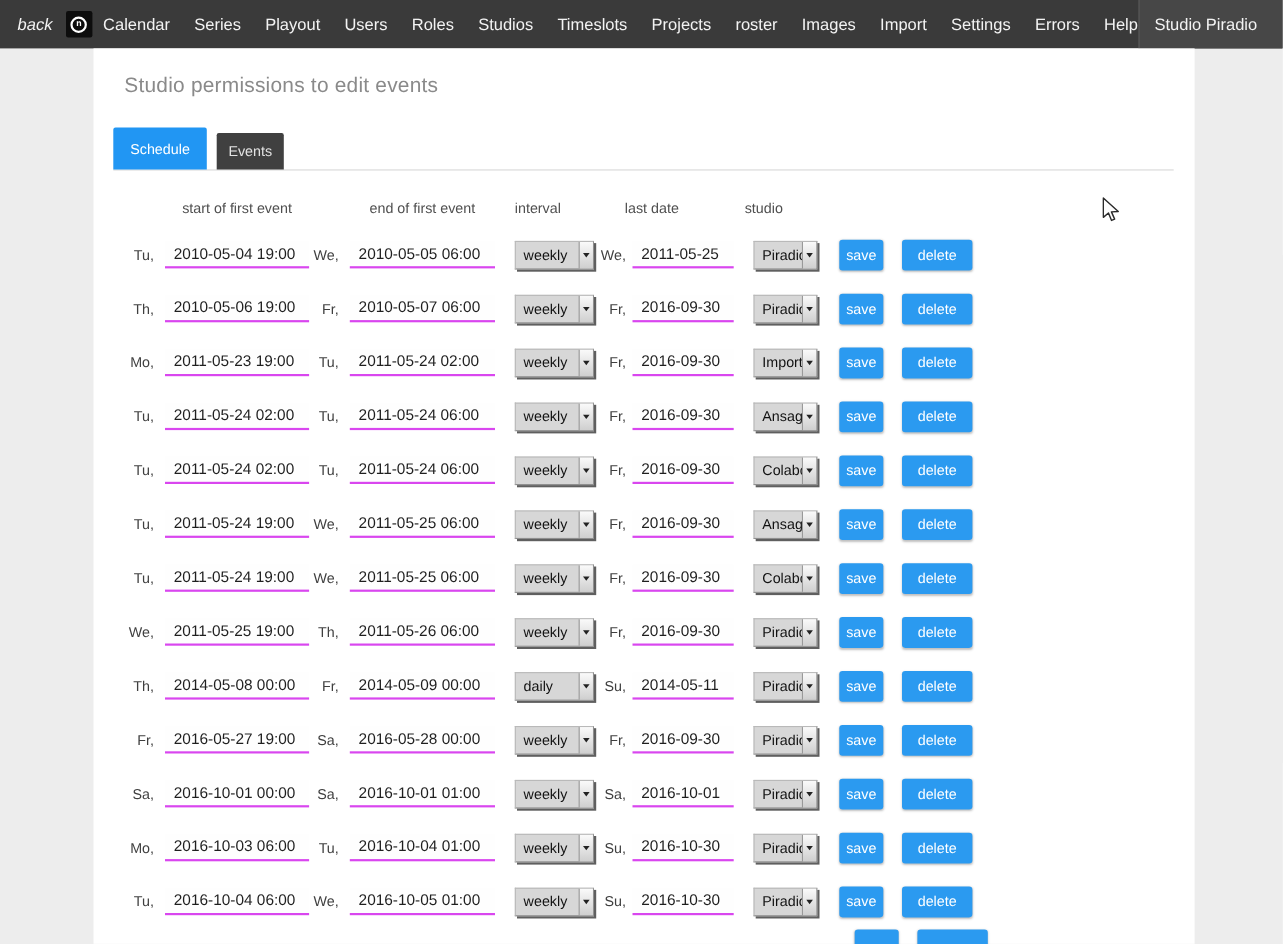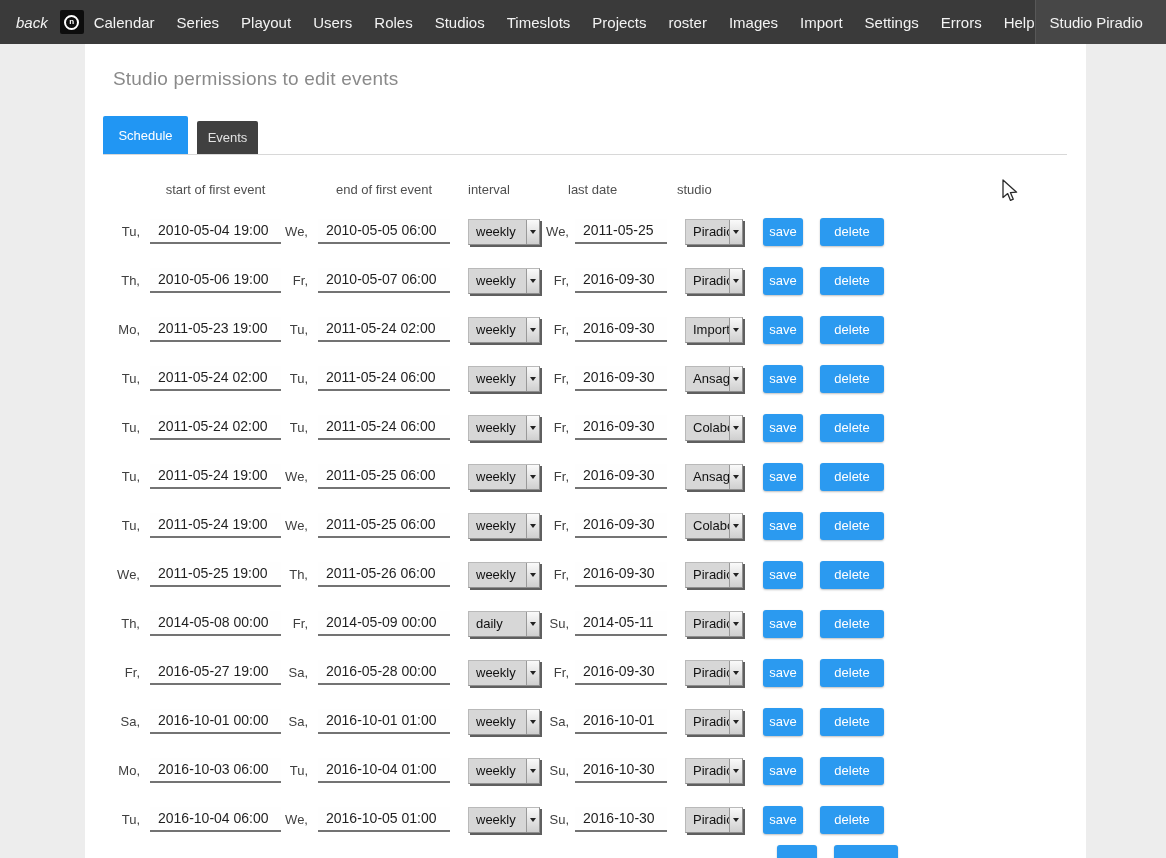--- a/index.html
+++ b/index.html
@@ -47,21 +47,21 @@
   .th-end    { left:233px; width:132px; text-align:center; }
   .th-interval { left:383px; }
   .th-last   { left:483px; }
   .th-studio { left:592px; }
 
   .row { display:flex; align-items:center; height:49px; }
   .day { font-size:13px; color:#3f3f3f; }
   .c-day1 { width:65px; text-align:right; padding-right:10px; }
   .c-day2 { width:37px; text-align:right; padding-right:10px; }
   .c-day3 { width:35px; text-align:right; padding-right:6px; }
-  .txt { height:25px; background:#fefefe; border:none; border-bottom:2px solid #737373;
+  .txt { height:25px; background:#fefefe; border:none; border-bottom:2px solid #d946ef;
          font-family:"Liberation Sans",sans-serif; font-size:14px; color:#1f1f1f;
          padding:0 0 1px 8px; outline:none; }
   .in-start { width:131px; }
   .in-end   { width:132px; }
   .in-last  { width:92px; }
 
   .selbox { position:relative; height:26px; background:#d7d7d7;
             border:1px solid #b9b9b9; border-right-color:#8f8f8f; border-bottom-color:#8f8f8f;
             box-shadow:2px 2px 0 rgba(55,55,55,.8); display:flex; align-items:center;
             cursor:pointer; }

